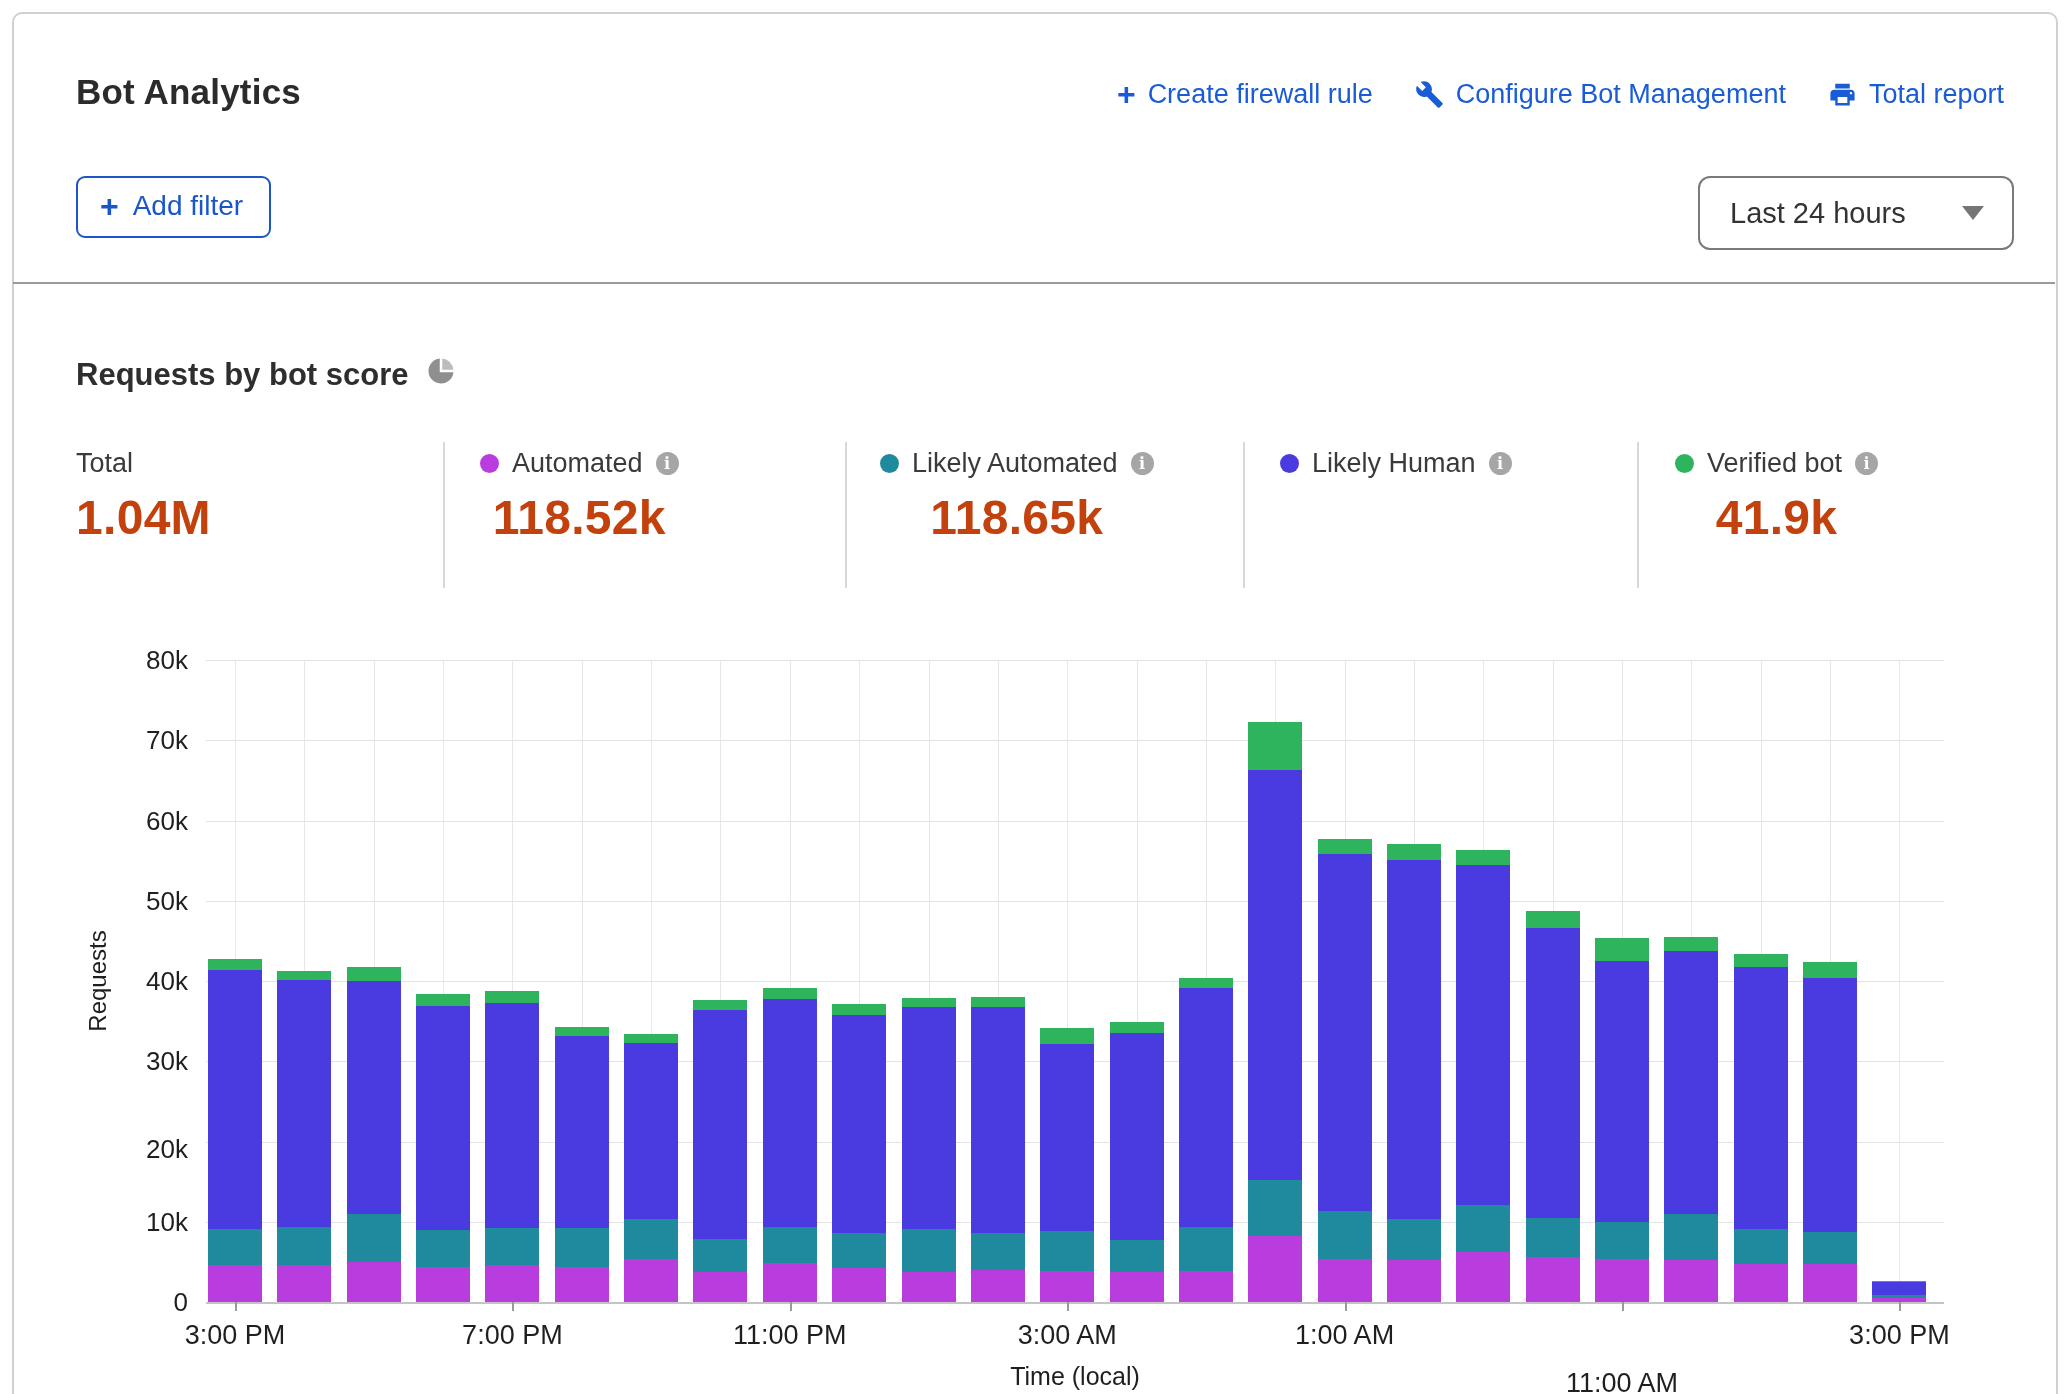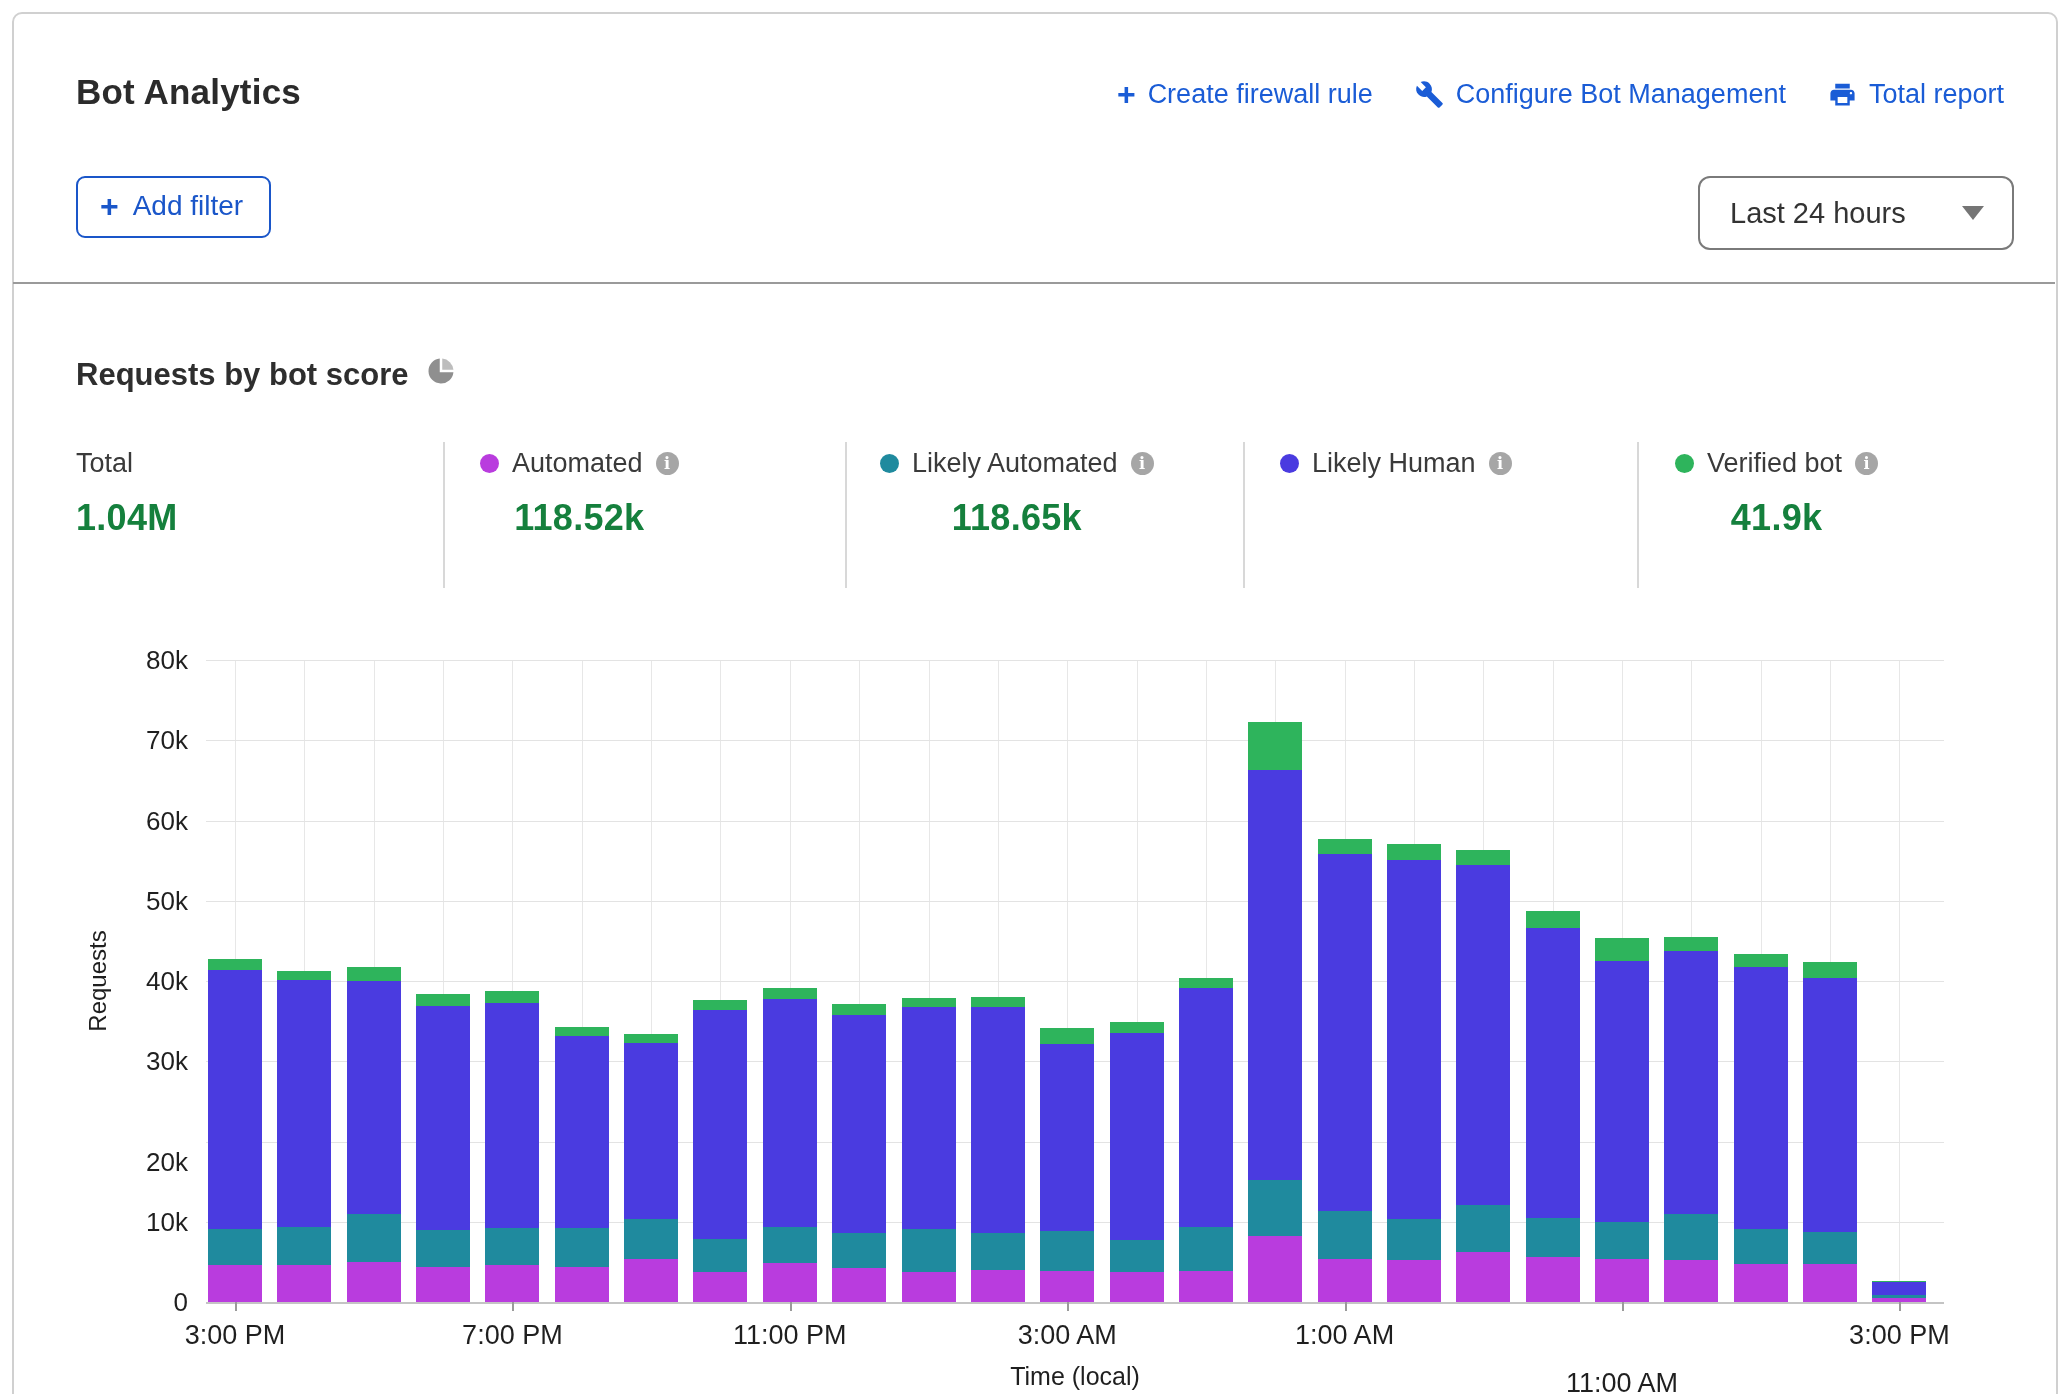--- a/index.html
+++ b/index.html
@@ -21,21 +21,21 @@
             display:flex;align-items:center;background:#fff;cursor:pointer;}
   .dropdown-label{margin-left:30px;font-size:29px;color:#333;flex:1;}
   .caret{width:0;height:0;border-left:11px solid transparent;border-right:11px solid transparent;
          border-top:14px solid #757575;margin-right:28px;}
   
   .section-title{left:76px;top:356px;display:flex;align-items:center;gap:18px;font-size:31px;font-weight:700;color:#2e2e2e;}
   
   .stat{top:448px;text-align:center;}
   .stat-label-row{display:flex;align-items:center;gap:13px;font-size:27px;color:#3a3a3a;}
   .stat-dot{width:19px;height:19px;border-radius:50%;display:inline-block;}
-  .stat-value{font-size:36px;font-weight:700;color:#15803d;margin-top:18px;letter-spacing:.3px;}
+  .stat-value{font-size:48px;font-weight:700;color:#c2410c;margin-top:11px;letter-spacing:.3px;}
   .info-icon{width:23px;height:23px;border-radius:50%;background:#a6a6a6;color:#fff;display:inline-flex;
              align-items:center;justify-content:center;font-size:16px;font-weight:700;font-family:"DejaVu Serif",serif;cursor:pointer;}
   .stat-sep{top:442px;width:2px;height:146px;background:#d8d8d8;}
   
   #plot{left:206px;top:660px;width:1738px;height:642px;border-bottom:2px solid #c4c4c4;}
   .hgrid{position:absolute;left:0;width:100%;height:0;border-top:1.5px solid #e3e3e3;}
   .vgrid{position:absolute;top:0;width:0;height:100%;border-left:1.5px solid #e7e7e7;}
   .bar-seg{position:absolute;}
   .ylab{position:absolute;right:calc(100% + 18px);width:80px;text-align:right;font-size:26px;color:#1f1f1f;}
   .xlab{position:absolute;top:calc(100% + 18px);width:160px;margin-left:-80px;text-align:center;font-size:27px;color:#1f1f1f;}
@@ -173,21 +173,21 @@
     <div class="hgrid" style="top: 561.75px;"></div>
     <div class="hgrid" style="top: 481.5px;"></div>
     <div class="hgrid" style="top: 401.25px;"></div>
     <div class="hgrid" style="top: 321px;"></div>
     <div class="hgrid" style="top: 240.75px;"></div>
     <div class="hgrid" style="top: 160.5px;"></div>
     <div class="hgrid" style="top: 80.25px;"></div>
     <div class="hgrid" style="top: 0px;"></div>
     <div class="ylab" style="top: 627px;">0</div>
     <div class="ylab" style="top: 546.75px;">10k</div>
-    <div class="ylab" style="top: 487px;">20k</div>
+    <div class="ylab" style="top: 474px;">20k</div>
     <div class="ylab" style="top: 386.25px;">30k</div>
     <div class="ylab" style="top: 306px;">40k</div>
     <div class="ylab" style="top: 225.75px;">50k</div>
     <div class="ylab" style="top: 145.5px;">60k</div>
     <div class="ylab" style="top: 65.25px;">70k</div>
     <div class="ylab" style="top: -15px;">80k</div>
     <div class="bar-seg" style="left: 2px; top: 605.085px; width: 54px; height: 36.915px; background: rgb(185, 60, 222);"></div>
     <div class="bar-seg" style="left: 2px; top: 568.972px; width: 54px; height: 36.1125px; background: rgb(31, 138, 158);"></div>
     <div class="bar-seg" style="left: 2px; top: 309.765px; width: 54px; height: 259.207px; background: rgb(74, 59, 224);"></div>
     <div class="bar-seg" style="left: 2px; top: 299.332px; width: 54px; height: 10.4325px; background: rgb(46, 180, 92);"></div>

